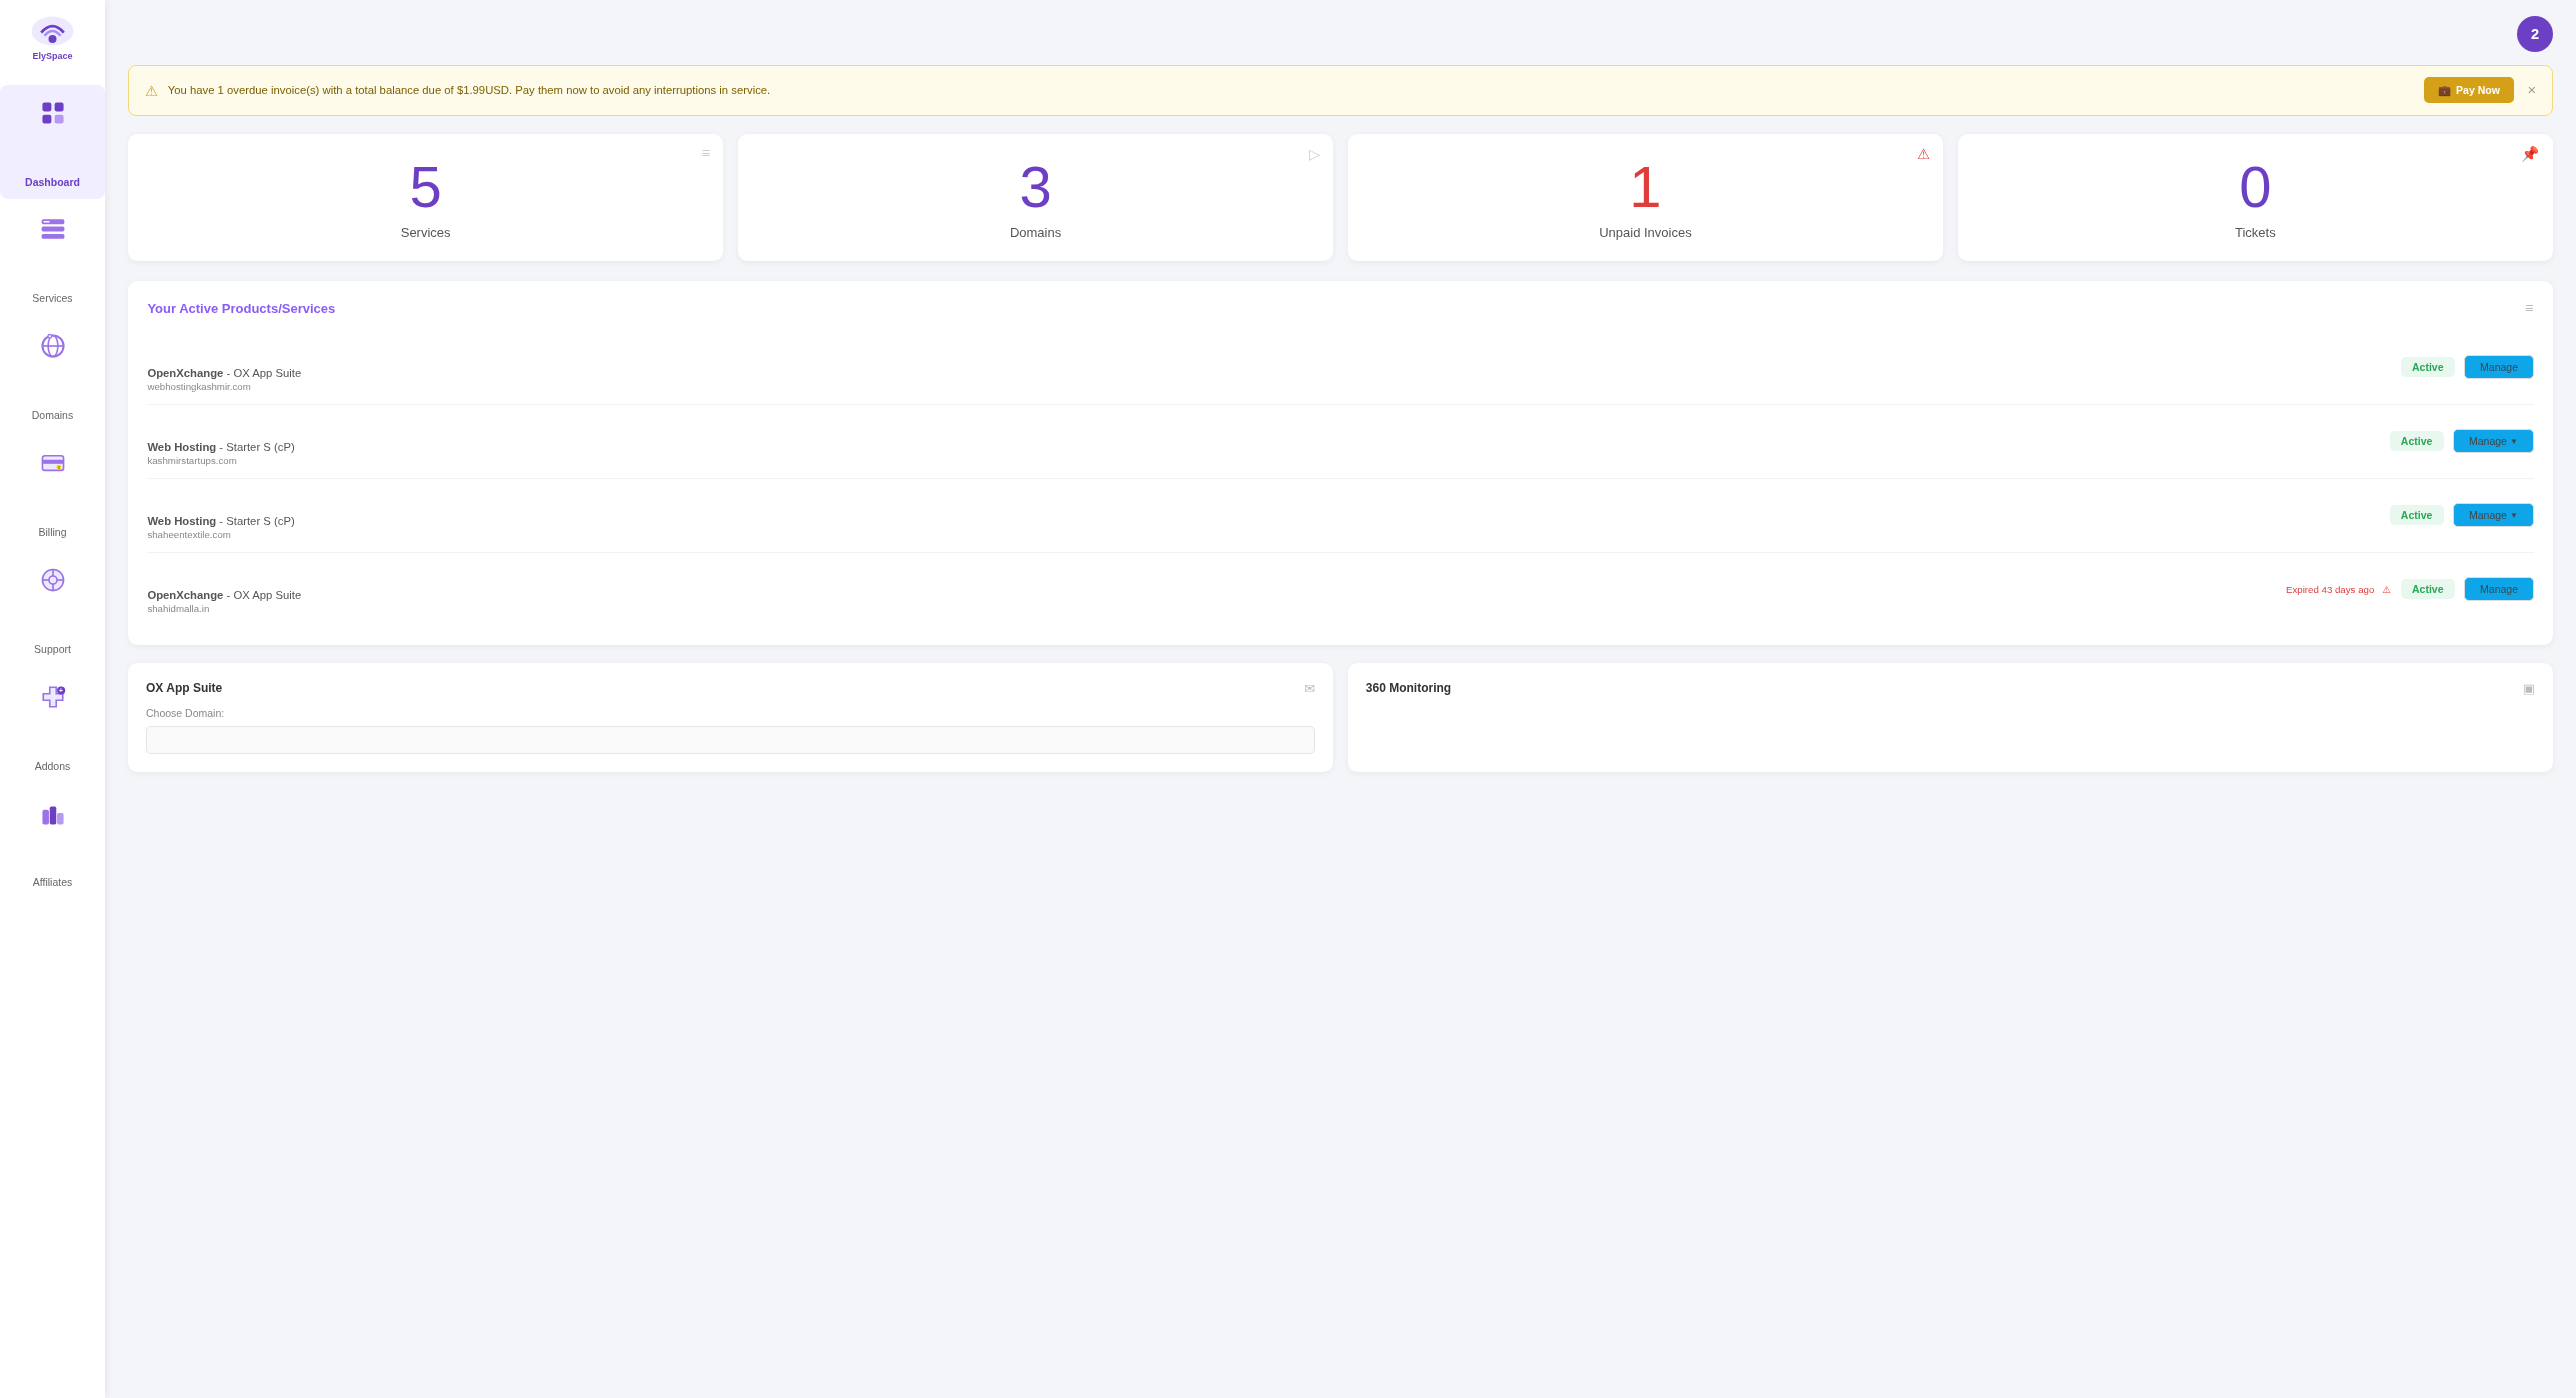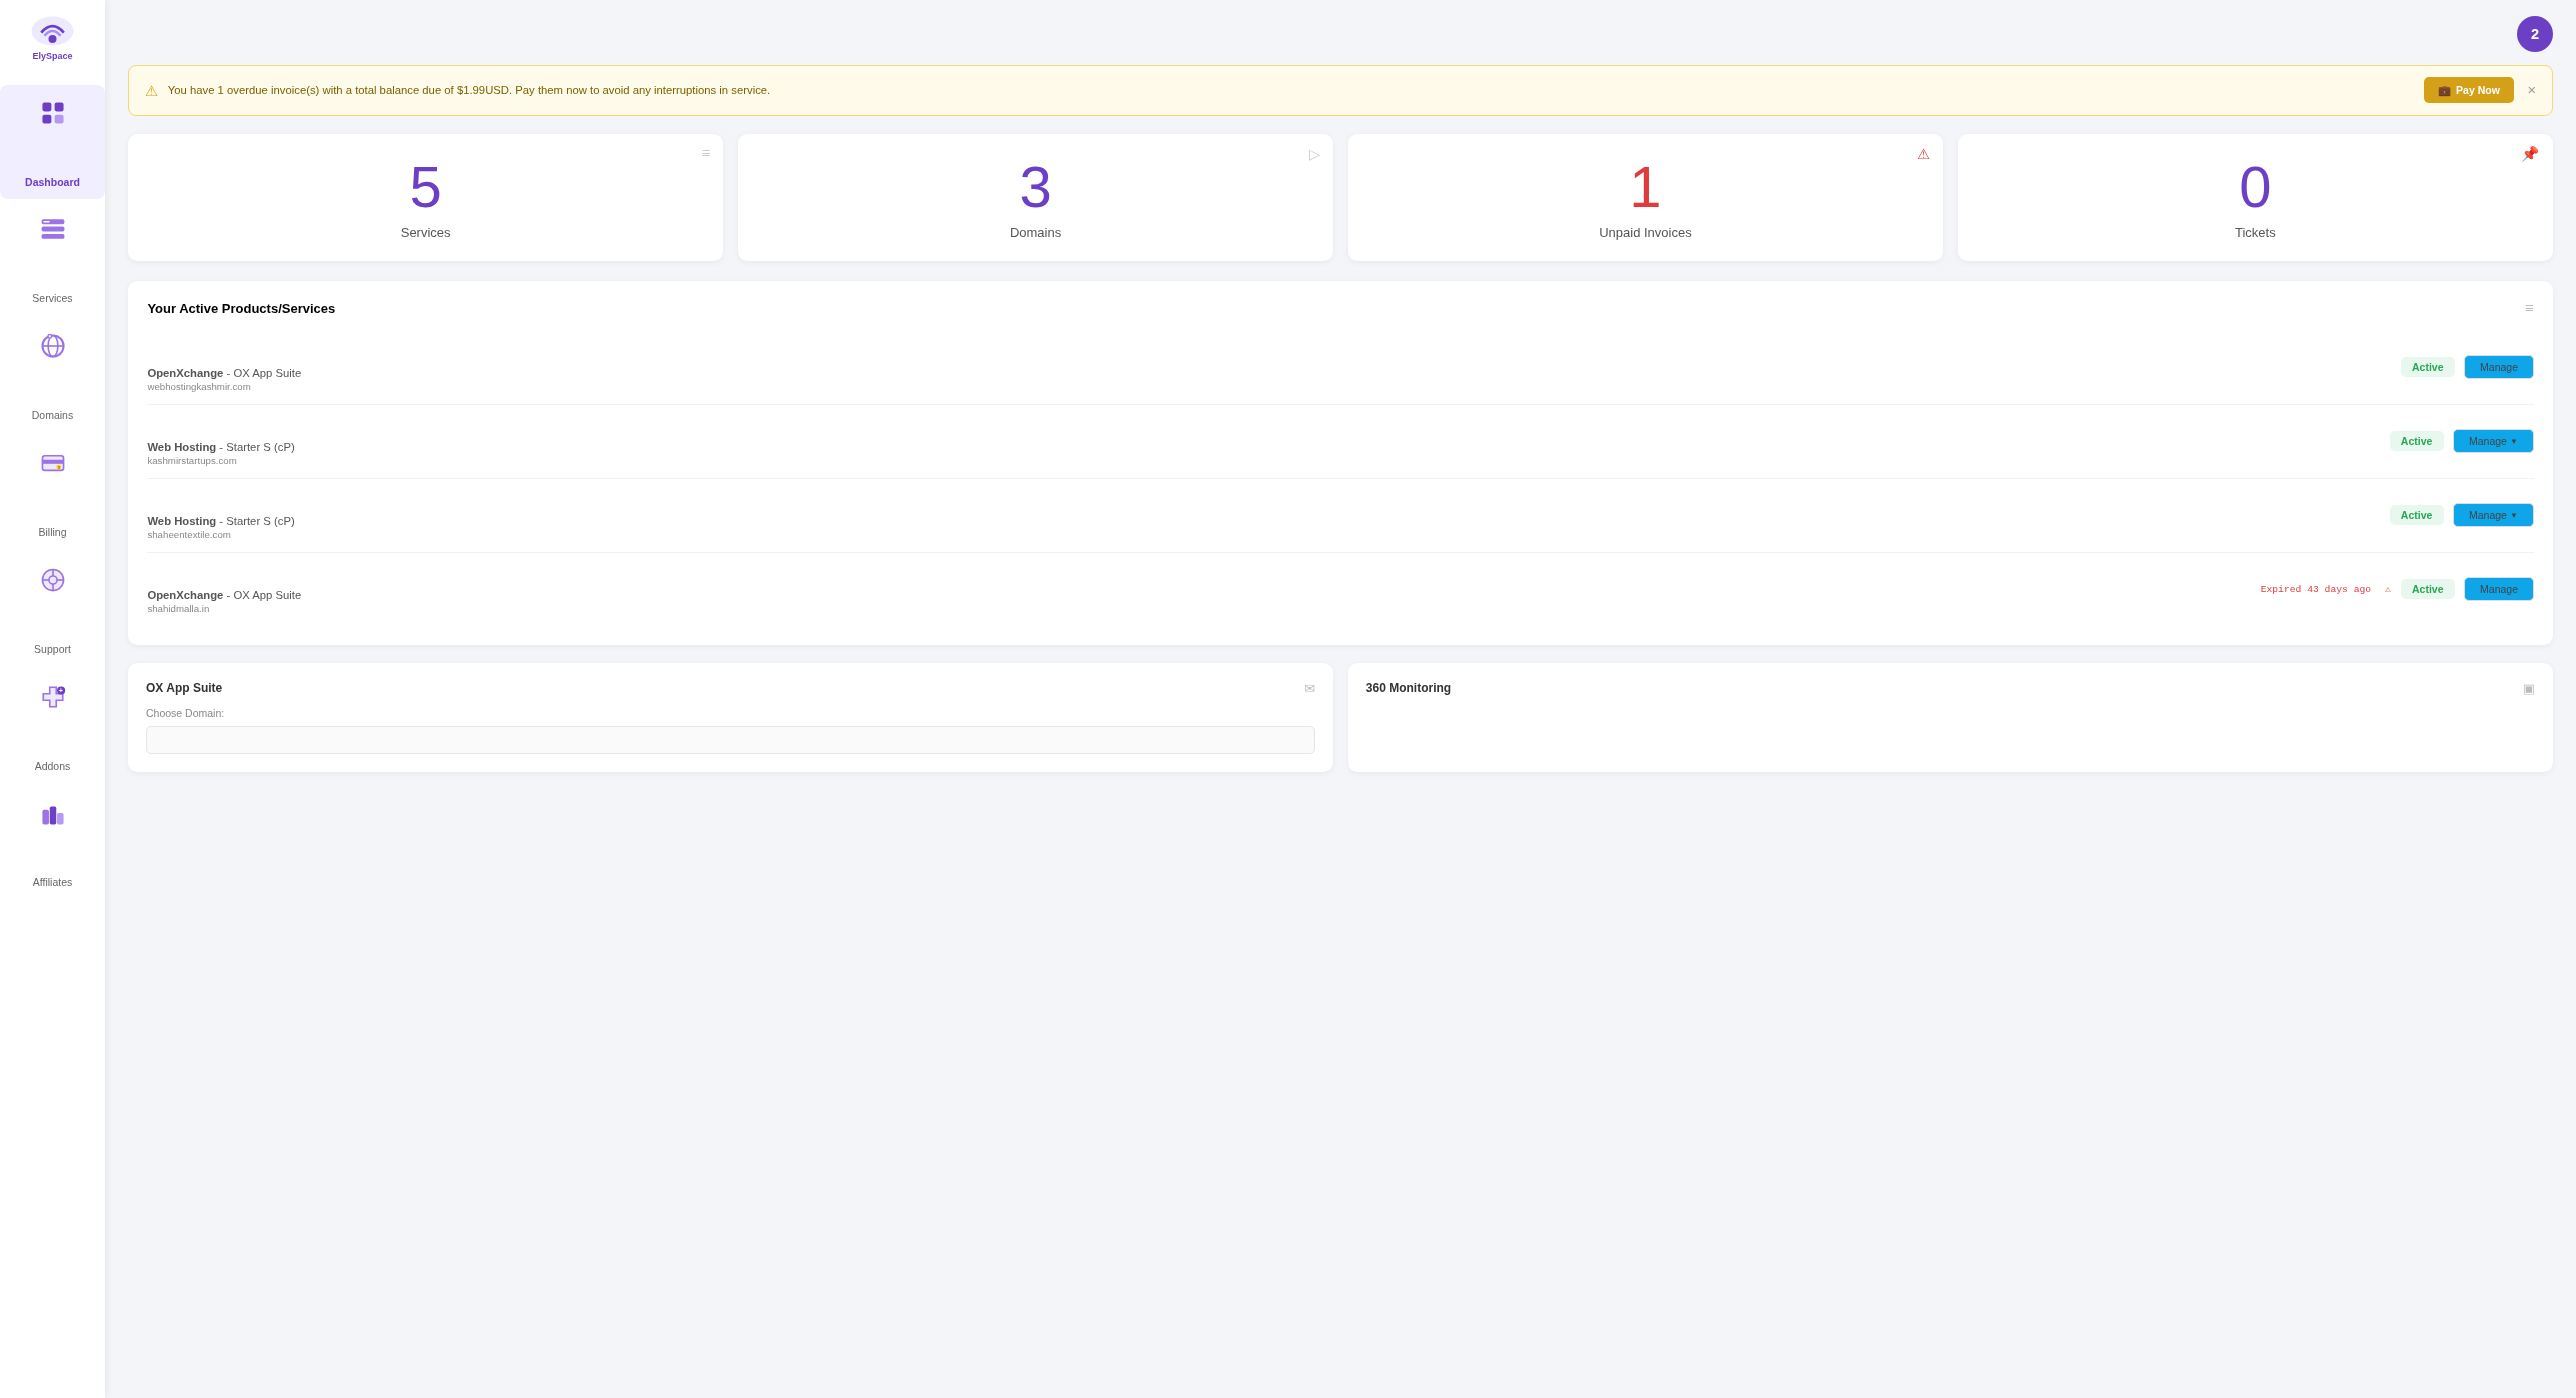--- a/index.html
+++ b/index.html
@@ -126,36 +126,36 @@
       padding: 19.4px;
       margin-bottom: 18px;
       box-shadow: 0 1.6px 6.5px rgba(0,0,0,0.05);
     }
     .section-header {
       display: flex;
       justify-content: space-between;
       align-items: center;
       margin-bottom: 14.6px;
     }
-    .section-title { font-size: 13px; font-weight: 600; color: #000000; }
+    .section-title { font-size: 13px; font-weight: 600; color: #8b5cf6; }
     .section-menu { color: #bbb; cursor: pointer; font-size: 14.6px; }
 
     .product-row {
       display: flex;
       align-items: center;
       padding: 11.3px 0;
       border-bottom: 0.8px solid #f2f2f2;
     }
     .product-row:last-child { border-bottom: none; }
     .product-info { flex: 1; margin-top: 25px; }
     .product-name { font-size: 11.3px; font-weight: 600; color: #333; }
     .product-name span { font-weight: 400; color: #555; }
     .product-domain { font-size: 9.7px; color: #888; margin-top: 2.4px; }
     .product-right { display: flex; align-items: center; gap: 9.7px; }
-    .expired-notice { font-size: 9.7px; color: #e03c3c; display: flex; align-items: center; gap: 14px; font-family: Liberation Mono, monospace; }
+    .expired-notice { font-size: 9.7px; color: #e03c3c; display: flex; align-items: center; gap: 8px; }
     .badge-active {
       background: #e8f8ee;
       color: #27a854;
       border-radius: 4.9px;
       padding: 4px 11.3px;
       font-size: 10.5px;
       font-weight: 600;
     }
     .manage-btn {
       border: 0.8px solid #ddd;

